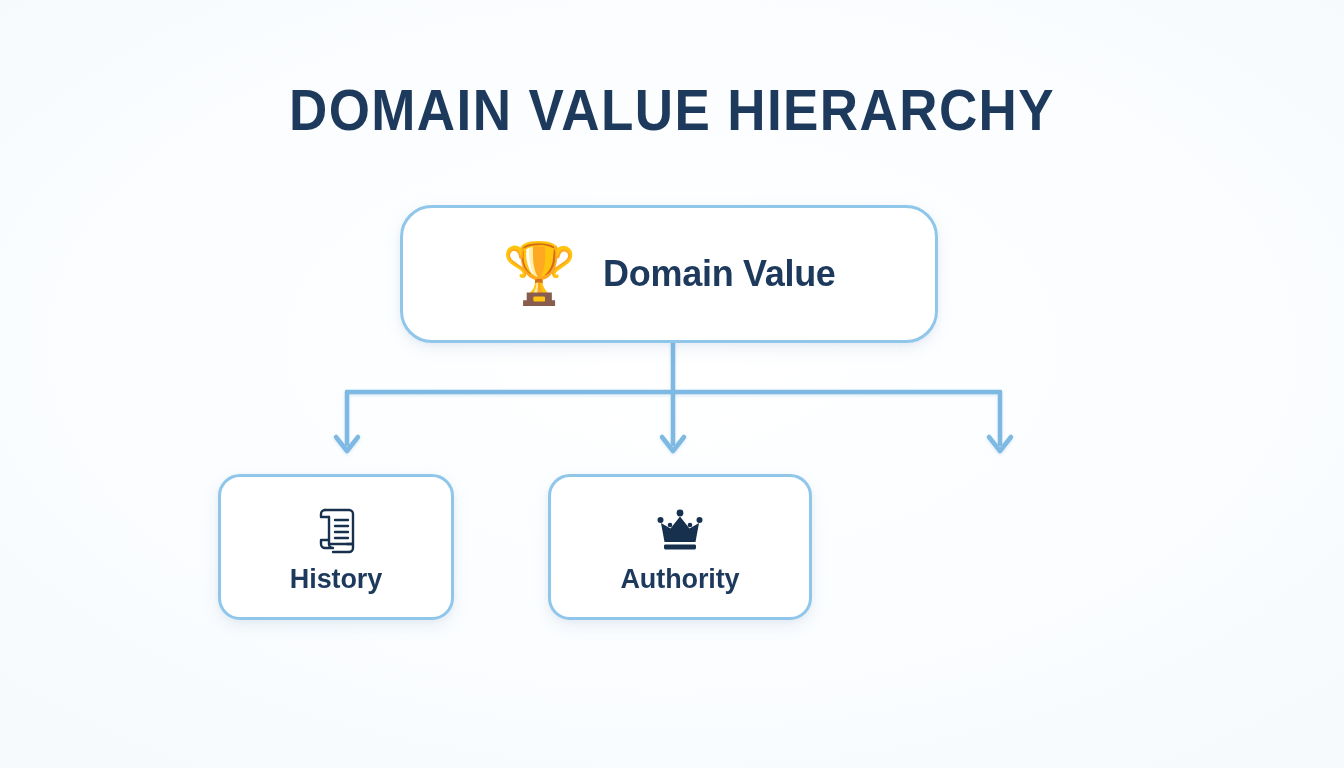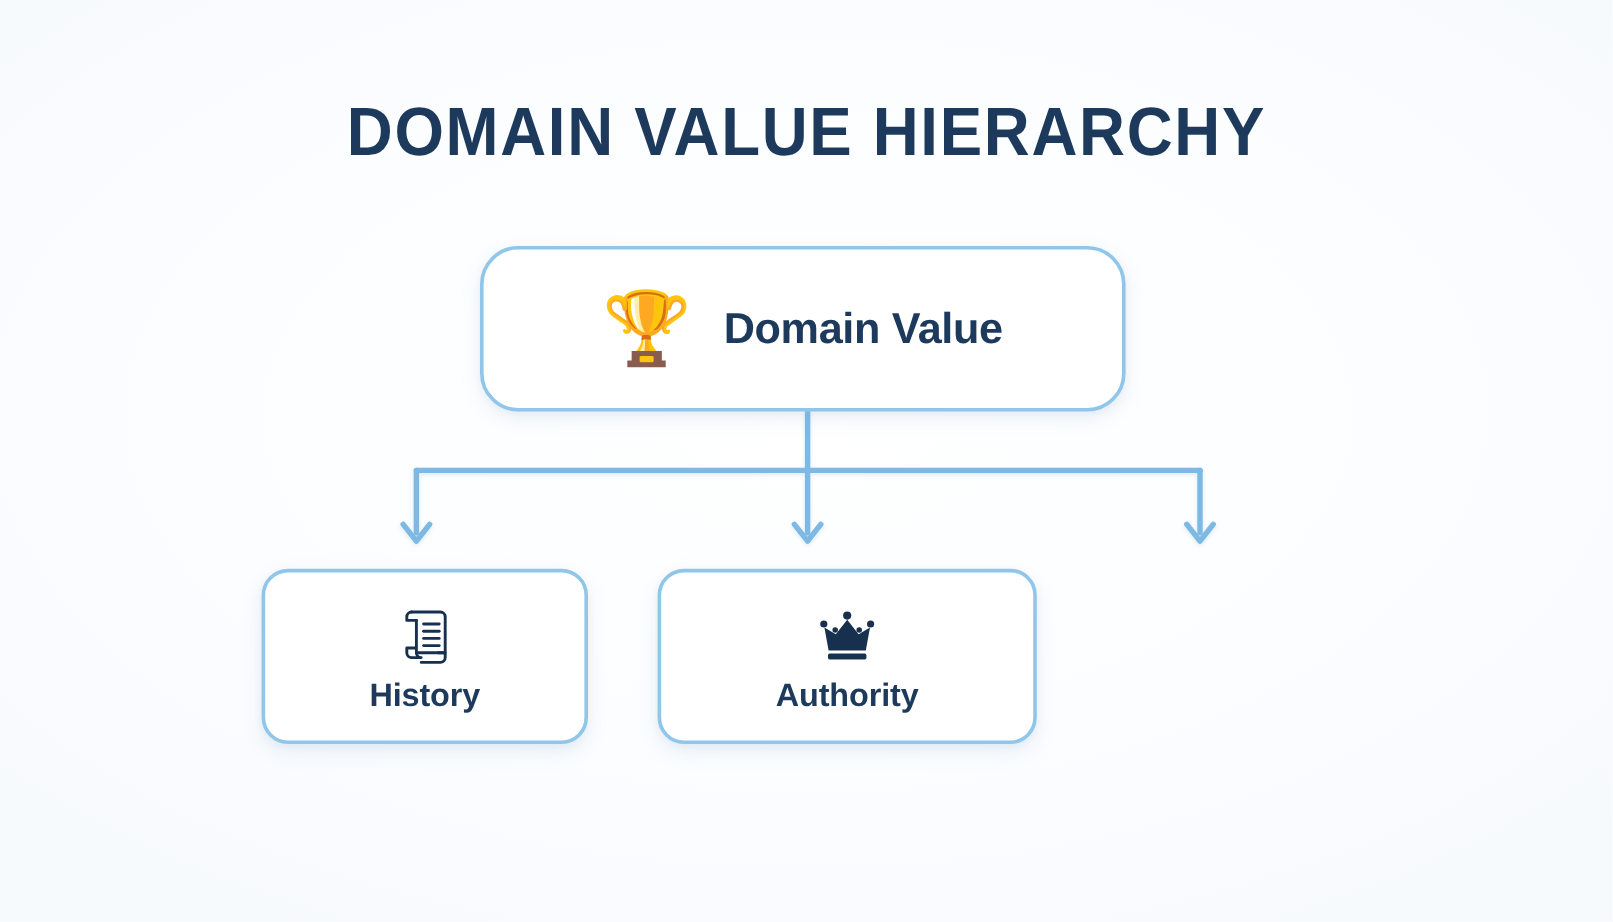--- a/index.html
+++ b/index.html
@@ -78,22 +78,22 @@
   .node-child {
     top: 474px;
     height: 146px;
     border-radius: 22px;
     display: flex;
     flex-direction: column;
     align-items: center;
     justify-content: center;
     padding-top: 4px;
   }
-  .child-1 { left: 218px; width: 272px; }
-  .child-2 { left: 548px; width: 316px; }
+  .child-1 { left: 218px; width: 236px; }
+  .child-2 { left: 548px; width: 264px; }
   .child-3 { left: 870px; width: 264px; }
 
   .child-icon {
     height: 54px;
     display: flex;
     align-items: center;
     justify-content: center;
     margin-bottom: 6px;
   }
   .child-icon svg { display: block; }

